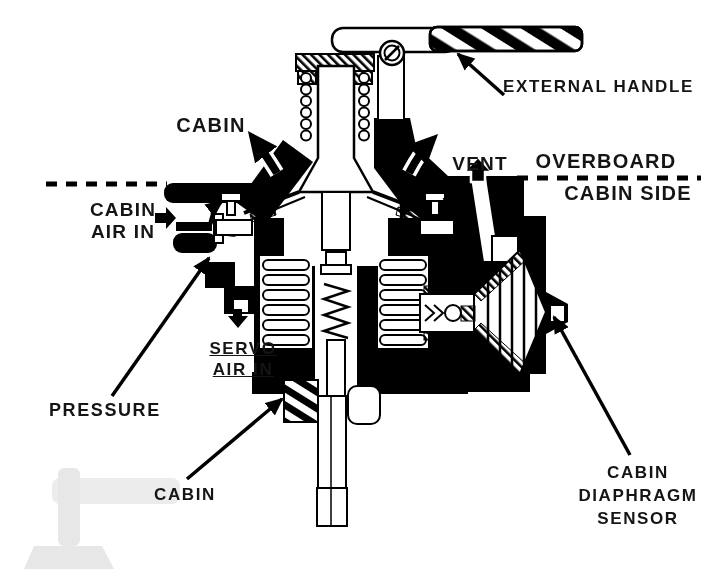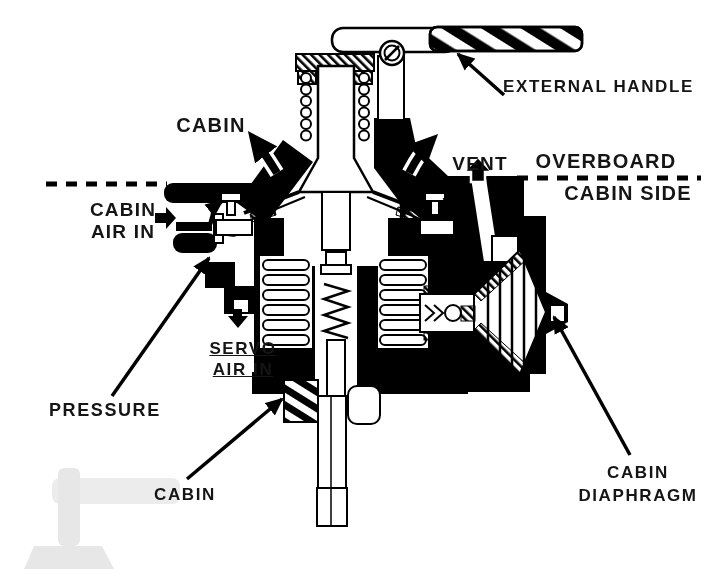--- a/index.html
+++ b/index.html
@@ -234,15 +234,16 @@
   <div>PRESSURE</div>
 </div>
 
 <div class="lbl ctr sm" style="left:185px;top:484px;">
   <div>CABIN</div>
 </div>
 
 <div class="lbl ctr sm" style="left:638px;top:461px;line-height:23px;">
   <div>CABIN</div>
   <div>DIAPHRAGM</div>
+  <div>SENSOR</div>
 </div>
 
 </div>
 
 </body></html>

